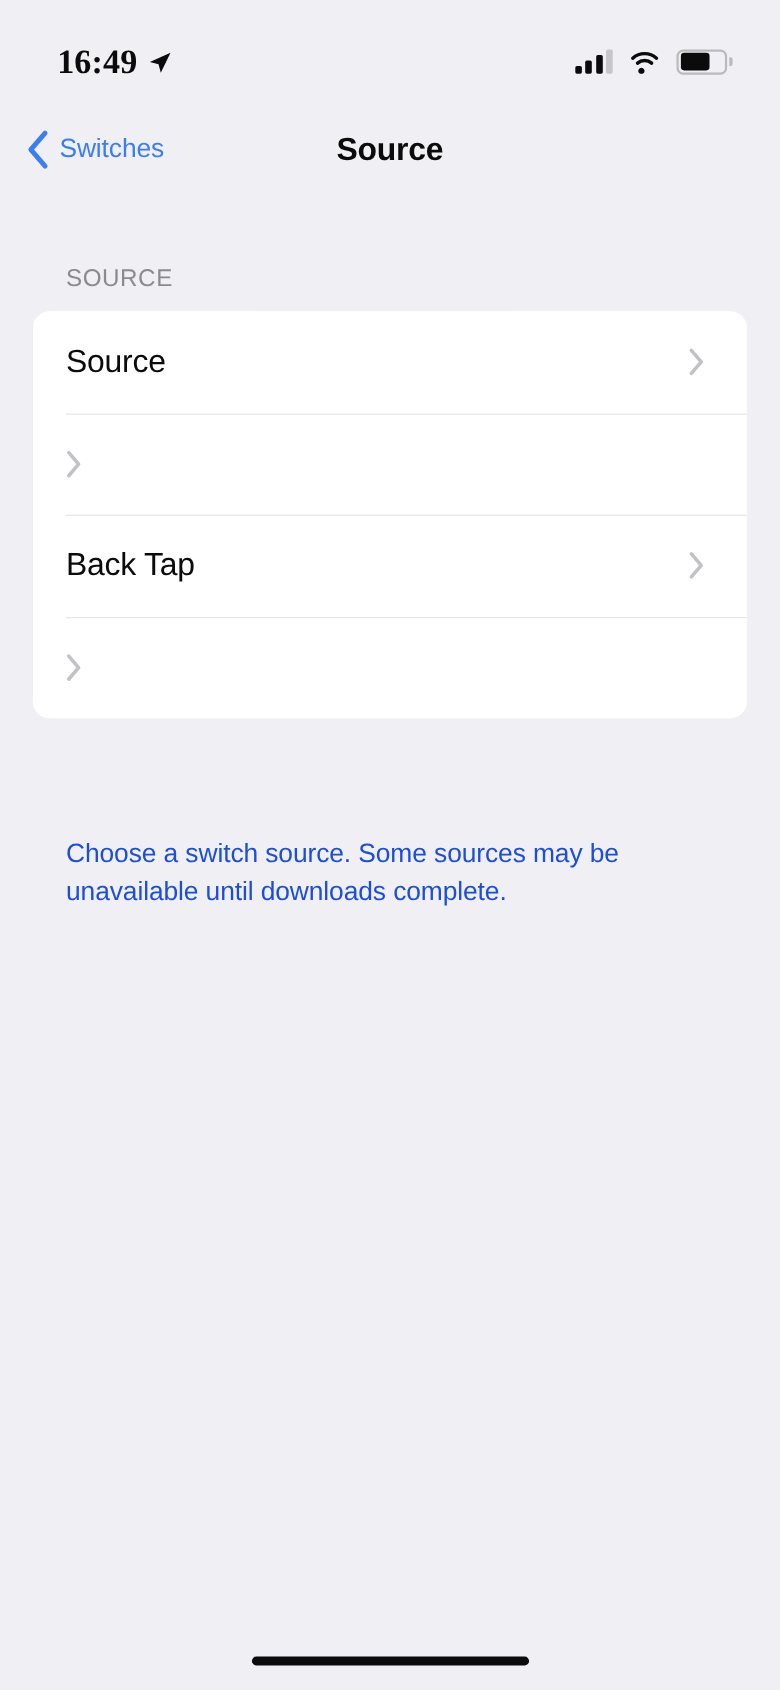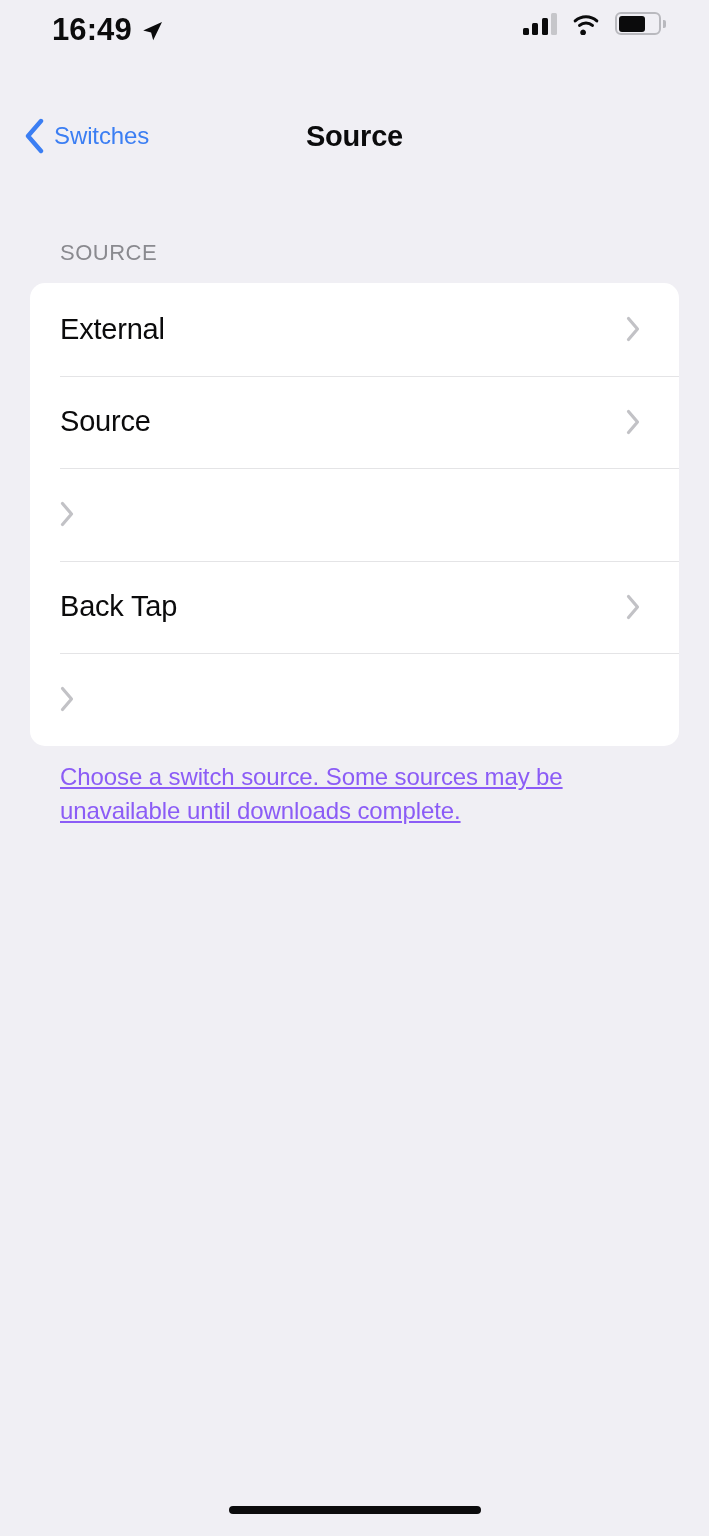--- a/index.html
+++ b/index.html
@@ -17,23 +17,24 @@
     position: relative;
   }
 
   
   .status-bar {
     position: absolute;
     top: 0; left: 0;
     width: 709px;
     height: 100px;
     display: flex;
-    align-items: flex-start;
+    align-items: center;
     justify-content: space-between;
     padding: 0 48px 0 52px;
+    font-family: Liberation Serif, serif;
   }
 
   .status-left {
     display: flex;
     align-items: center;
     gap: 9px;
     margin-top: 12px;
   }
 
   .status-time {
@@ -203,23 +204,22 @@
     background: #e4e4e6;
   }
 
   .footer-note {
     position: absolute;
     left: 60px;
     top: 760px;
     width: 560px;
     font-size: 24px;
     line-height: 34px;
-    color: #8b5cf6;
+    color: #1d4ed8;
     letter-spacing: -0.1px;
-    text-decoration: underline;
   }
 
   
   .home-indicator {
     position: absolute;
     left: 50%;
     transform: translateX(-50%);
     bottom: 22px;
     width: 252px;
     height: 8px;
@@ -278,28 +278,20 @@
     <span class="back-label">Switches</span>
   </div>
 
   <div class="nav-title">Source</div>
 </div>
 
 <div class="section-header">SOURCE</div>
 
 <div class="list-card">
 
-  <div class="list-row">
-    <span class="row-label">External</span>
-    <span class="row-chevron">
-      <svg viewBox="0 0 15 26" width="15" height="26" aria-hidden="true">
-        <path d="M2.5 2.5 L11.5 13 L2.5 23.5" stroke="#c2c2c6" stroke-width="3.2" fill="none" stroke-linecap="round" stroke-linejoin="round"></path>
-      </svg>
-    </span>
-  </div>
 
   <div class="list-row">
     <span class="row-label">Source</span>
     <span class="row-chevron">
       <svg viewBox="0 0 15 26" width="15" height="26" aria-hidden="true">
         <path d="M2.5 2.5 L11.5 13 L2.5 23.5" stroke="#c2c2c6" stroke-width="3.2" fill="none" stroke-linecap="round" stroke-linejoin="round"></path>
       </svg>
     </span>
   </div>
 

